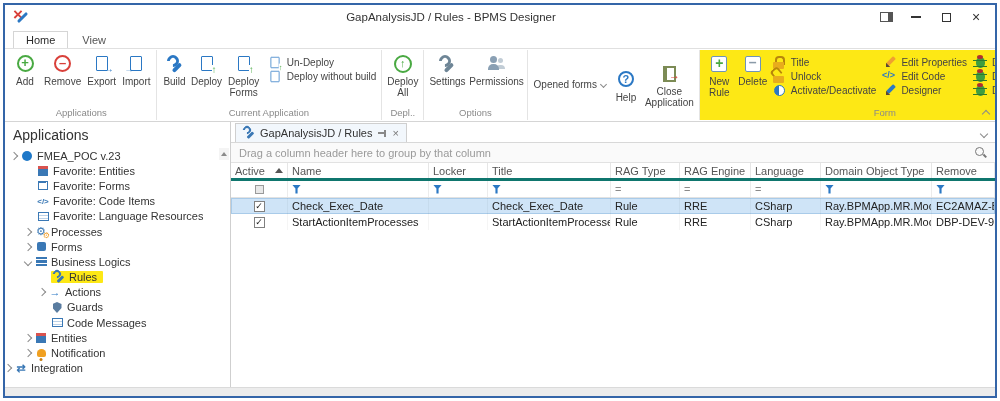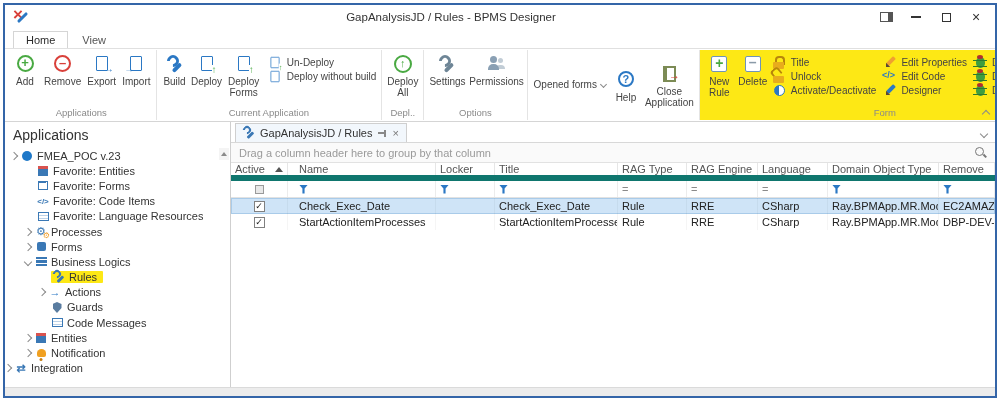--- a/index.html
+++ b/index.html
@@ -127,35 +127,35 @@
   .tree-sb { position:absolute; right:1px; top:2px; width:10px; height:12px; display:flex; align-items:center; justify-content:center; background:#f4f4f4; }
   .sb-up { width:0; height:0; border-left:3.5px solid transparent; border-right:3.5px solid transparent; border-bottom:4.5px solid #8a8a8a; }
 
   
   .main { flex:1; display:flex; flex-direction:column; min-width:0; }
   .tabrow { height:21px; border-bottom:1px solid #d8d8d8; display:flex; align-items:flex-end; padding-left:4px; flex:none; }
   .doctab { display:flex; align-items:center; gap:5px; padding:3px 7px; border:1px solid #cfcfcf; border-bottom:none; background:#f2f7fc; font-size:11px; color:#333; }
   .tabrow-chev { margin-left:auto; margin-right:8px; margin-bottom:5px; }
   .groupbar { height:20px; background:#fafafa; border-bottom:1px solid #e2e2e2; display:flex; align-items:center; padding:0 8px; font-size:11px; color:#9a9a9a; flex:none; }
   .groupbar .ico { margin-left:auto; }
-  .ghead { display:flex; height:18px; font-size:11px; color:#555; border-bottom:6px solid #0f766e; flex:none; }
+  .ghead { display:flex; height:18px; font-size:11px; color:#555; border-bottom:3px solid #0f766e; flex:none; }
   .gh-cell { padding:2px 4px; border-right:1px solid #e6e6e6; overflow:hidden; white-space:nowrap; display:flex; align-items:center; }
   .sort-asc { margin-left:auto; width:0; height:0; border-left:4px solid transparent; border-right:4px solid transparent; border-bottom:5px solid #555; }
   .gfilter { display:flex; height:17px; border-bottom:1px solid #e2e2e2; flex:none; }
   .gf-cell { border-right:1px solid #ececec; display:flex; align-items:center; padding:0 4px; }
   .gf-cell.center { justify-content:center; }
   .ci-funnel { width:9px; height:9px; background:#2b78c4; clip-path:polygon(0 0,100% 0,62% 45%,62% 100%,38% 100%,38% 45%); }
   .ci-funnel::after { content:""; }
   .eqtxt { color:#8a8a8a; font-size:11px; }
   .fsquare { width:9px; height:9px; border:1px solid #9a9a9a; background:#e8e8e8; }
   .grow { display:flex; height:16px; font-size:11px; color:#222; align-items:center; flex:none; }
   .grow.selected { background:#cfe4f7; box-shadow:inset 0 0 0 1px #a9cbe9; }
   .gc { padding:0 4px; overflow:hidden; white-space:nowrap; text-overflow:ellipsis; height:100%; display:flex; align-items:center; border-right:1px solid rgba(0,0,0,0.04); }
   .c0 { width:57px; flex:none; justify-content:center; }
-  .c1 { width:141px; flex:none;margin-left:7px; }
+  .c1 { width:141px; flex:none; }
   .c2 { width:59px; flex:none; }
   .c3 { width:123px; flex:none; }
   .c4 { width:69px; flex:none; }
   .c5 { width:71px; flex:none; }
   .c6 { width:70px; flex:none; }
   .c7 { width:111px; flex:none; }
   .c8 { flex:1; min-width:0; }
   .cb { width:11px; height:11px; border:1px solid #808080; background:#fff; display:flex; align-items:center; justify-content:center; font-size:9px; color:#222; }
   .cb.checked::after { content:"✓"; }
   .gblank { flex:1; }

